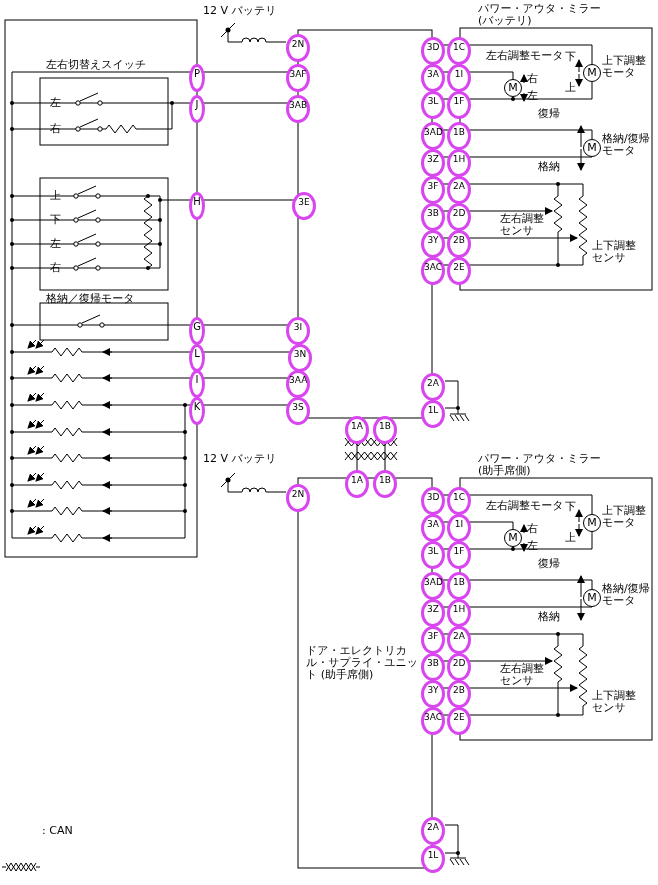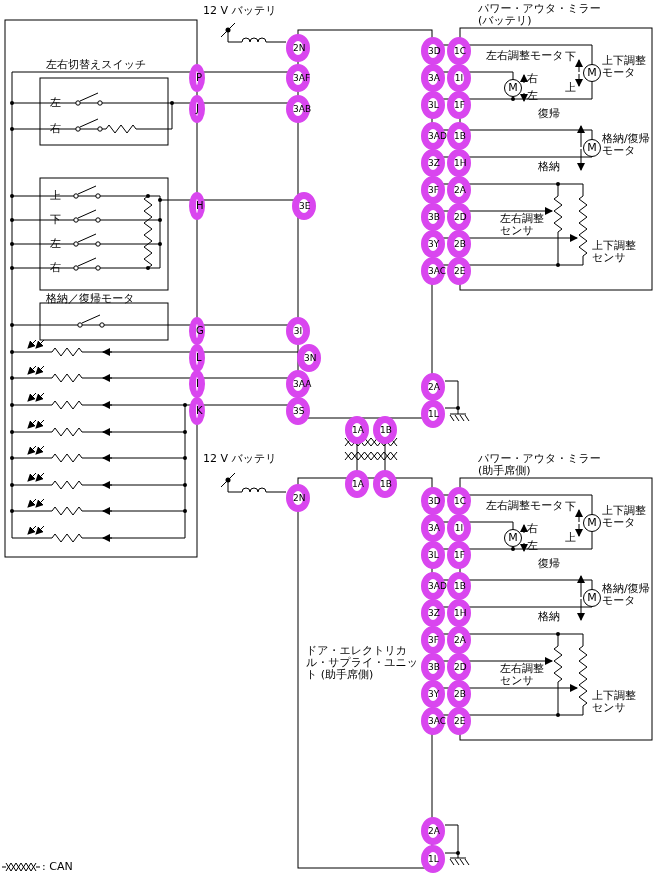--- a/index.html
+++ b/index.html
@@ -1,21 +1,21 @@
 <!DOCTYPE html>
 <html><head>
 <meta charset="utf-8">
 <style>
   html,body{margin:0;padding:0;background:#fff;}
   .canvas{position:relative;width:658px;height:885px;background:#fff;overflow:hidden;
           font-family:"DejaVu Sans","Liberation Sans",sans-serif;color:#000;}
   .canvas svg{position:absolute;left:0;top:0;}
   .lbl{position:absolute;font-size:11px;line-height:13px;white-space:nowrap;}
   .lbl.wrap{white-space:normal;word-break:break-all;line-height:12px;}
-  .conn{position:absolute;width:24px;height:28px;border:7px solid #d946ef;border-radius:50%;
+  .conn{position:absolute;width:24px;height:28px;border:3px solid #d946ef;border-radius:50%;
         background:#fff;font-size:9px;line-height:14px;text-align:center;box-sizing:border-box;}
   .conn.sm{width:16px;font-size:10px;}
   .motor{position:absolute;width:18px;height:18px;border:1px solid #000;border-radius:50%;
          background:#fff;font-size:11px;line-height:16px;text-align:center;box-sizing:border-box;}
   .dot{fill:#000;stroke:none;}
   .ct{fill:#fff;stroke:#000;}
 </style>
 </head>
 <body>
 
@@ -192,21 +192,21 @@
 <div class="conn sm" style="left:189px;top:317px">G</div>
 <div class="conn sm" style="left:189px;top:344px">L</div>
 <div class="conn sm" style="left:189px;top:370px">I</div>
 <div class="conn sm" style="left:189px;top:397px">K</div>
 
 <div class="conn" style="left:286px;top:34px">2N</div>
 <div class="conn" style="left:286px;top:64px">3AF</div>
 <div class="conn" style="left:286px;top:95px">3AB</div>
 <div class="conn" style="left:292px;top:192px">3E</div>
 <div class="conn" style="left:286px;top:317px">3I</div>
-<div class="conn" style="left:297px;top:344px">3N</div>
+<div class="conn" style="left:288px;top:344px">3N</div>
 <div class="conn" style="left:286px;top:370px">3AA</div>
 <div class="conn" style="left:286px;top:397px">3S</div>
 <div class="conn" style="left:421px;top:37px">3D</div>
 <div class="conn" style="left:421px;top:64px">3A</div>
 <div class="conn" style="left:421px;top:91px">3L</div>
 <div class="conn" style="left:421px;top:122px">3AD</div>
 <div class="conn" style="left:421px;top:149px">3Z</div>
 <div class="conn" style="left:421px;top:176px">3F</div>
 <div class="conn" style="left:421px;top:203px">3B</div>
 <div class="conn" style="left:421px;top:230px">3Y</div>
@@ -277,15 +277,15 @@
 <div class="lbl" style="left:527px;top:539px">左</div>
 <div class="lbl" style="left:565px;top:500px">下</div>
 <div class="lbl" style="left:565px;top:531px">上</div>
 <div class="lbl wrap" style="left:602px;top:505px;width:48px">上下調整モータ</div>
 <div class="lbl" style="left:538px;top:557px">復帰</div>
 <div class="lbl wrap" style="left:602px;top:583px;width:58px">格納/復帰モータ</div>
 <div class="lbl" style="left:538px;top:610px">格納</div>
 <div class="lbl wrap" style="left:500px;top:663px;width:48px">左右調整センサ</div>
 <div class="lbl wrap" style="left:592px;top:690px;width:48px">上下調整センサ</div>
 
-<div class="lbl" style="left:42px;top:860px">: CAN</div>
+<div class="lbl" style="left:42px;top:824px">: CAN</div>
 
 </div>
 
 </body></html>

